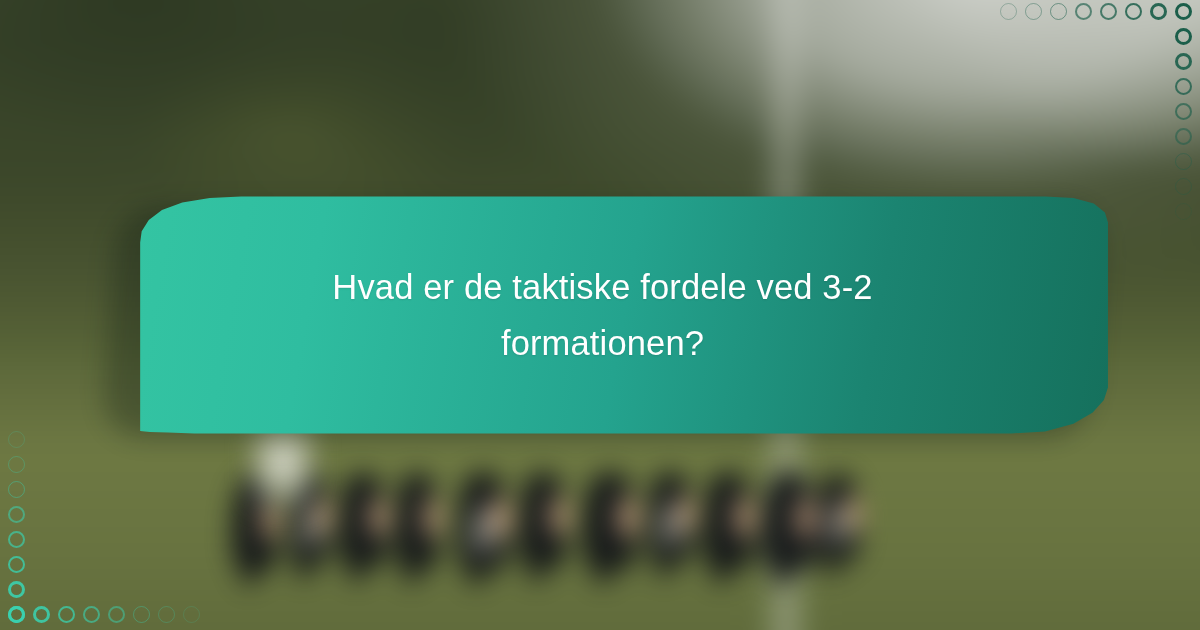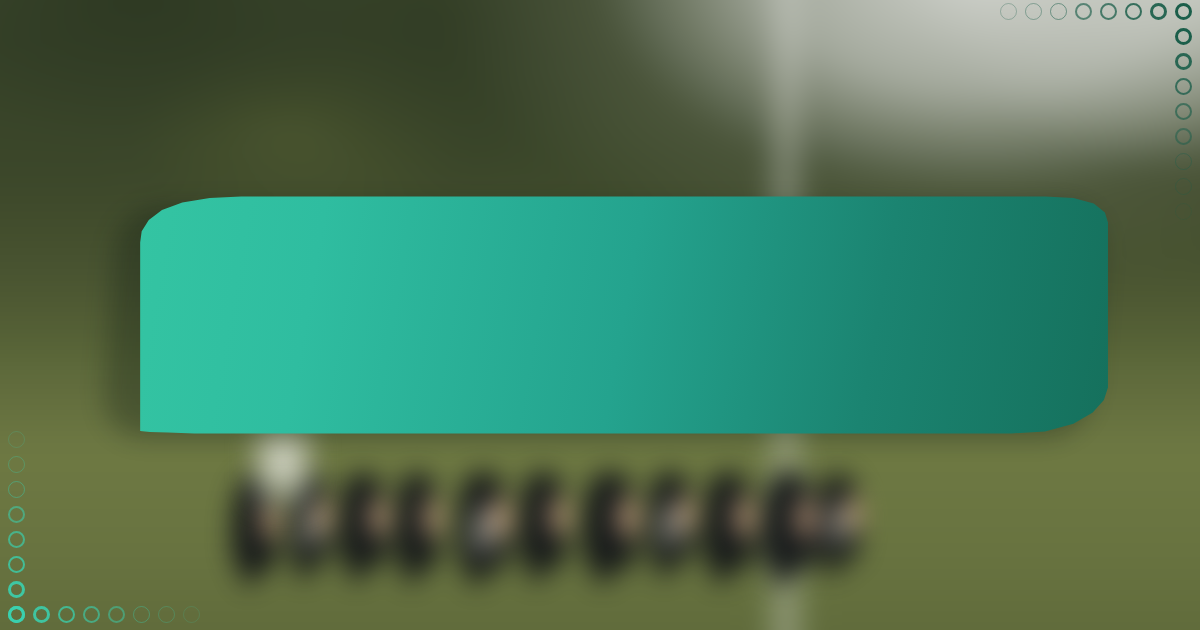--- a/index.html
+++ b/index.html
@@ -252,15 +252,17 @@
       <span class="dot" style="left: 83px; top: 606px; width: 17px; height: 17px; border: 2.3px solid rgba(58, 208, 174, 0.62);"></span>
       <span class="dot" style="left: 108px; top: 606px; width: 17px; height: 17px; border: 2px solid rgba(58, 208, 174, 0.5);"></span>
       <span class="dot" style="left: 133px; top: 606px; width: 17px; height: 17px; border: 1.7px solid rgba(58, 208, 174, 0.38);"></span>
       <span class="dot" style="left: 158px; top: 606px; width: 17px; height: 17px; border: 1.4px solid rgba(58, 208, 174, 0.27);"></span>
       <span class="dot" style="left: 183px; top: 606px; width: 17px; height: 17px; border: 1.2px solid rgba(58, 208, 174, 0.17);"></span>
     </div>
 
   <div class="card-wrap">
     <div class="card-shadow"></div>
     <div class="card"></div>
+    <div class="card-title" id="card-title">Hvad er de taktiske fordele ved 3-2
+formationen?</div>
   </div>
 
 </div>
 
 </body></html>

